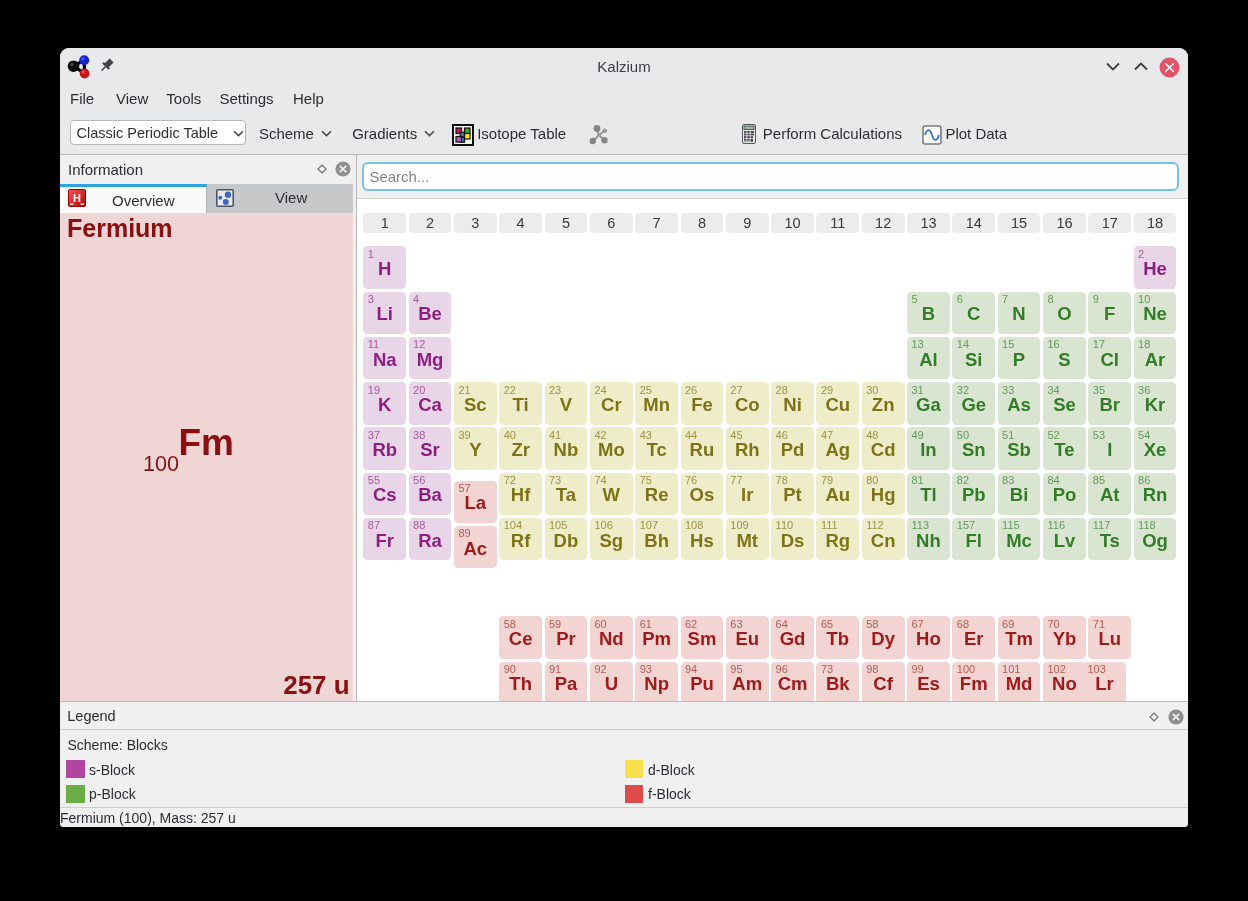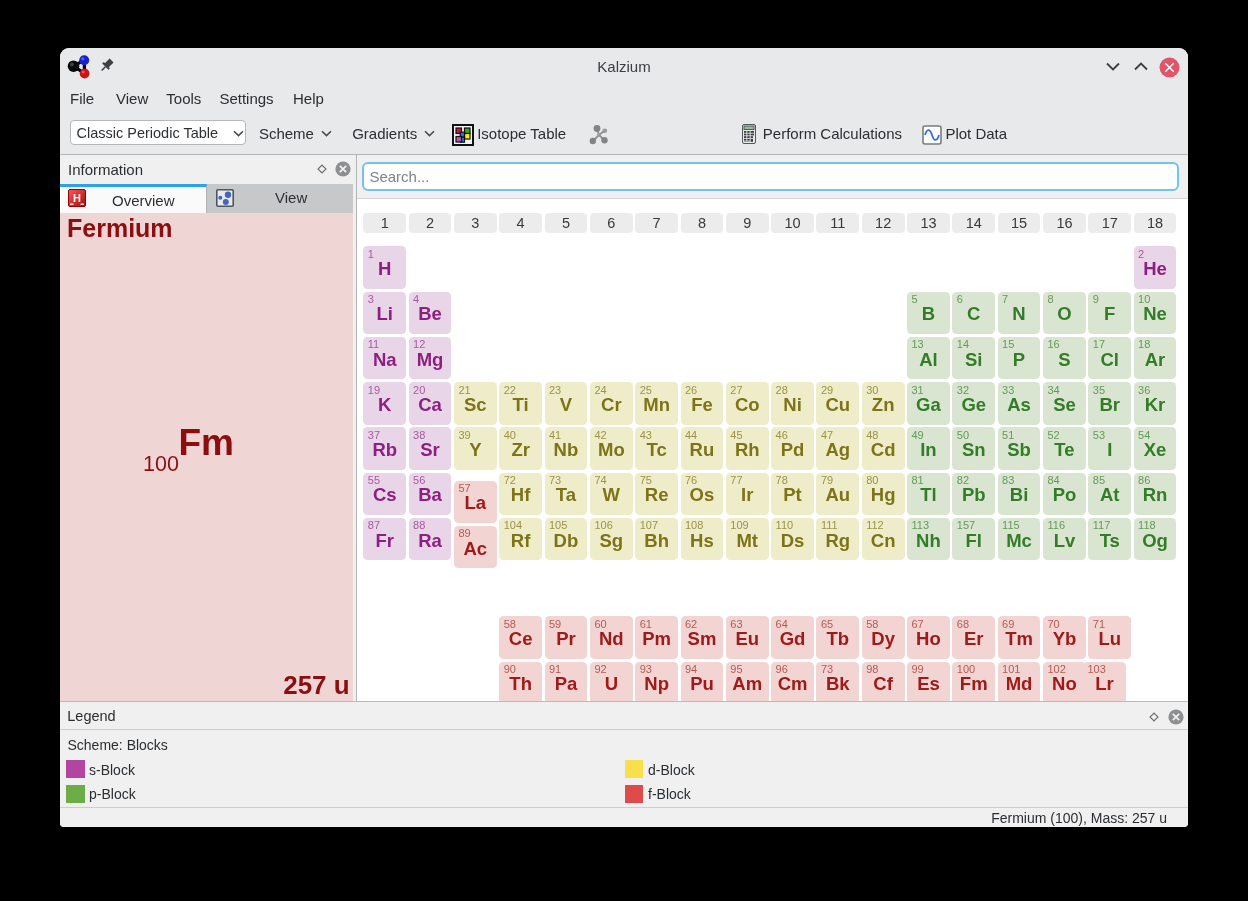--- a/index.html
+++ b/index.html
@@ -29,21 +29,21 @@
 .cell .s { position:absolute; left:0; top:11.8px; width:100%; text-align:center; font-size:18.5px; font-weight:bold; }
 .cell.s { background:#e8d5e7; color:#8e1f80; }
 .cell.d { background:#efecca; color:#7d7417; }
 .cell.p { background:#d9e5d1; color:#337d28; }
 .cell.f { background:#f2d4d3; color:#a11a1a;margin-top:8px; }
 .cell.s .n { color:#a85a9e; }
 .cell.d .n { color:#9b9347; }
 .cell.p .n { color:#639b58; }
 .cell.f .n { color:#b55a52; }
 #legend { left:0; top:653px; width:100%; height:105.6px; background:#f0f0f1; border-top:1px solid #b9babb; }
-#status { left:0; top:758.6px; width:100%; height:20.4px; background:#f0f0f1; border-top:1px solid #cccdce; font-size:14px; color:#2b2e31; text-align:right; line-height:20px; padding-right:21px; }
+#status { left:0; top:758.6px; width:100%; height:20.4px; background:#f0f0f1; border-top:1px solid #cccdce; font-size:14px; color:#2b2e31; line-height:20px; padding-right:21px; }
 .lsq { position:absolute; width:18.3px; height:18.3px; }
 .ltx { position:absolute; font-size:14px; color:#2b2e31; }
 </style></head>
 <body>
 <div id="win">
   <div class="abs" id="titlebar"></div>
   <div class="abs" id="title">Kalzium</div>
   <div class="abs" style="left:0px;top:0px">
       <svg width="40" height="40" viewBox="0 0 40 40">
 <line x1="13.5" y1="18.2" x2="24.2" y2="12.2" stroke="#000" stroke-width="3.2"></line>

